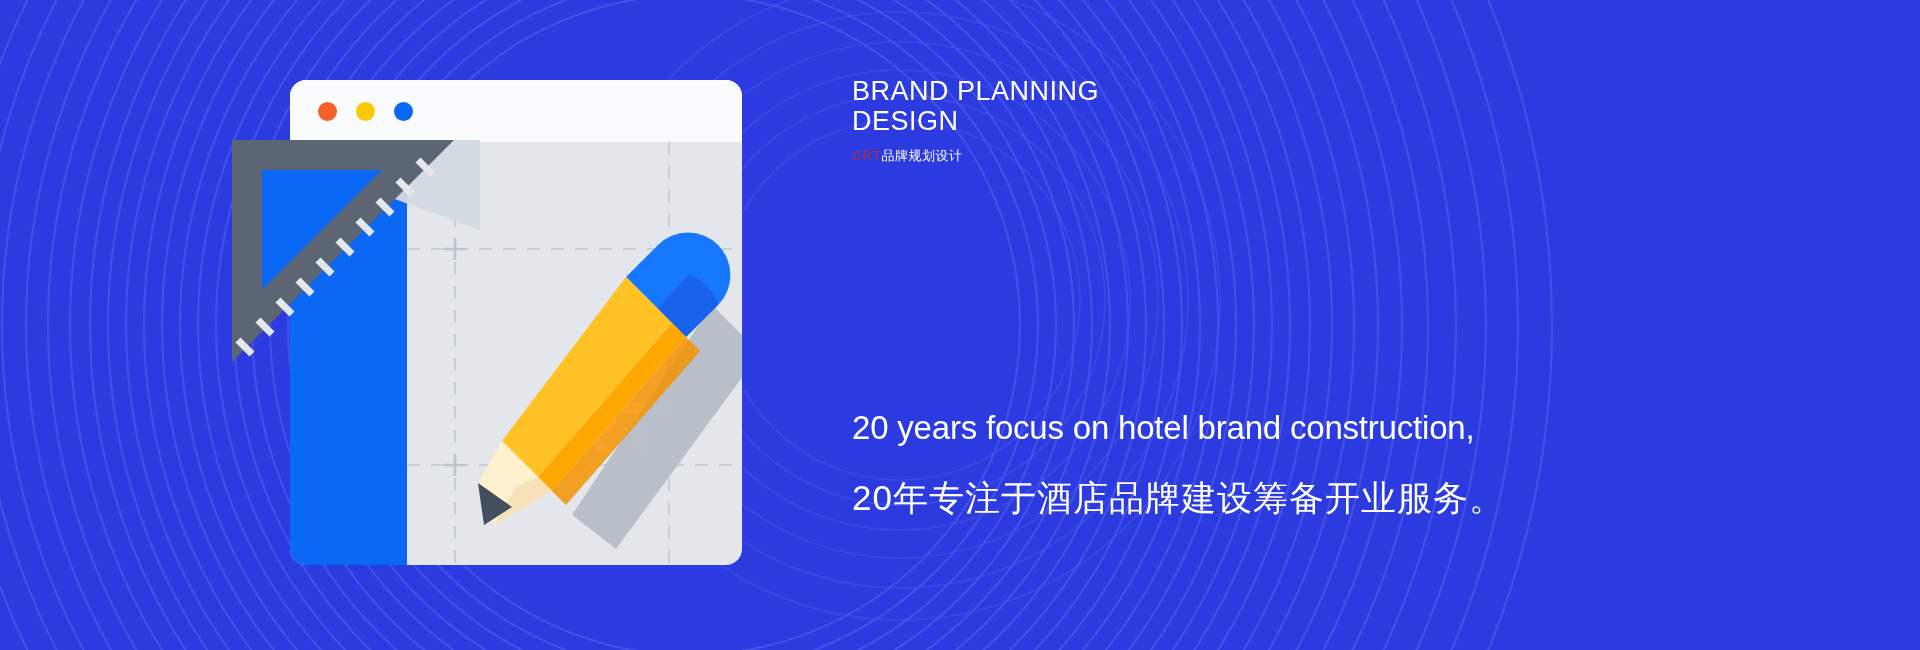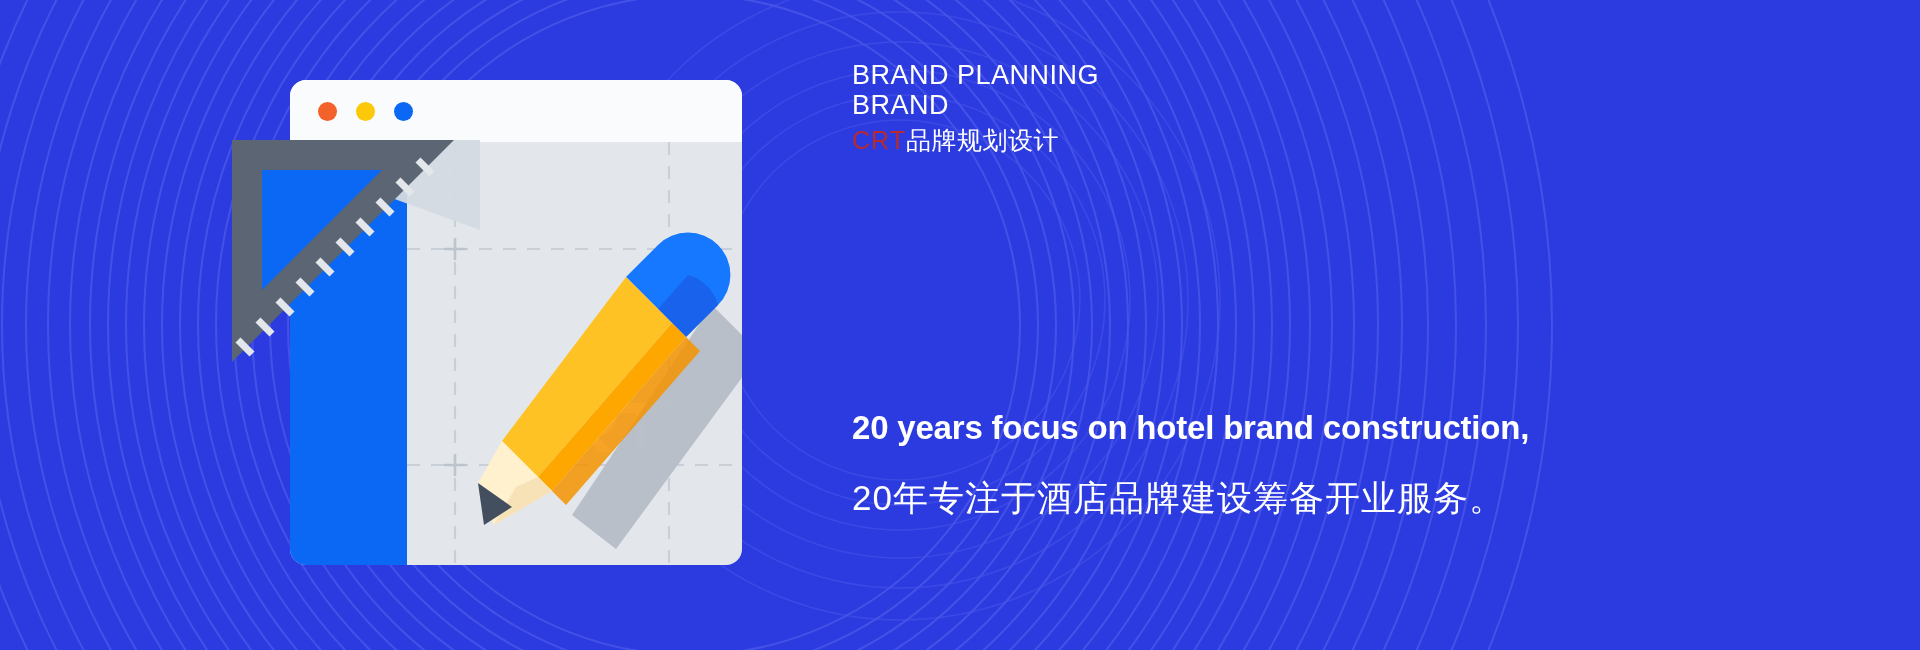--- a/index.html
+++ b/index.html
@@ -109,55 +109,55 @@
     left: 250px;
     top: 145px;
     width: 270px;
     height: 340px;
   }
 
   
   .eyebrow-block {
     position: absolute;
     left: 852px;
-    top: 60px;
+    top: 76px;
     width: 640px;
   }
   .eyebrow-line {
     color: #FFFFFF;
     font-size: 27px;
     line-height: 30px;
     letter-spacing: 0.5px;
     font-weight: 400;
     white-space: nowrap;
   }
   .eyebrow-cn {
     margin-top: 8px;
-    font-size: 25px;
+    font-size: 13px;
     line-height: 24px;
     color: #FFFFFF;
     letter-spacing: 0.5px;
     white-space: nowrap;
   }
   .eyebrow-cn .crt-red {
     color: #B92A2E;
     letter-spacing: 1px;
   }
 
   .headline-block {
     position: absolute;
     left: 852px;
     top: 404px;
     width: 1000px;
   }
   .headline-en {
     color: #FFFFFF;
     font-size: 33px;
     line-height: 48px;
-    font-weight: 700;
+    font-weight: 400;
     letter-spacing: -0.2px;
     white-space: nowrap;
   }
   .headline-cn {
     margin-top: 23px;
     color: #FFFFFF;
     font-size: 35px;
     line-height: 46px;
     font-weight: 400;
     letter-spacing: 1px;
@@ -298,21 +298,21 @@
 
       <path d="M30 216 L66 252 L80 266 L22 300 L6 258 Z" fill="#FFF0CE"></path>
       <path d="M66 252 L80 266 L22 300 L44 262 Z" fill="#F4DFB0" opacity="0.8"></path>
 
       <path d="M6 258 L40 282 L12 300 Z" fill="#434E5E"></path>
     </svg>
   </div>
 
   <div class="eyebrow-block">
     <div class="eyebrow-line">BRAND PLANNING</div>
-    <div class="eyebrow-line">BRAND</div>
+    <div class="eyebrow-line">DESIGN</div>
     <div class="eyebrow-cn">
       <span class="crt-red">CRT</span><span>品牌规划设计</span>
     </div>
   </div>
 
   <div class="headline-block">
     <div class="headline-en">20 years focus on hotel brand construction,</div>
     <div class="headline-cn">20年专注于酒店品牌建设筹备开业服务。</div>
   </div>
 

